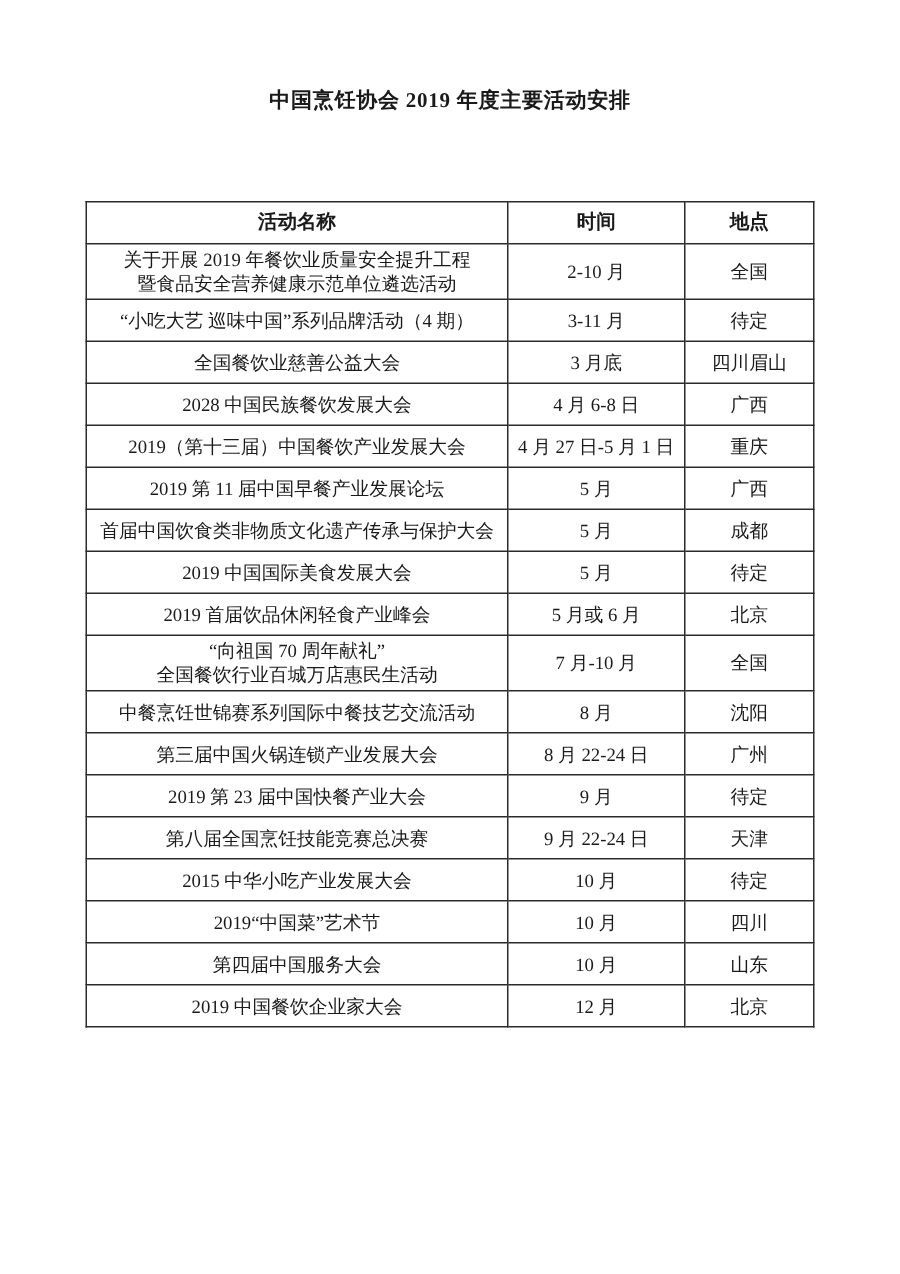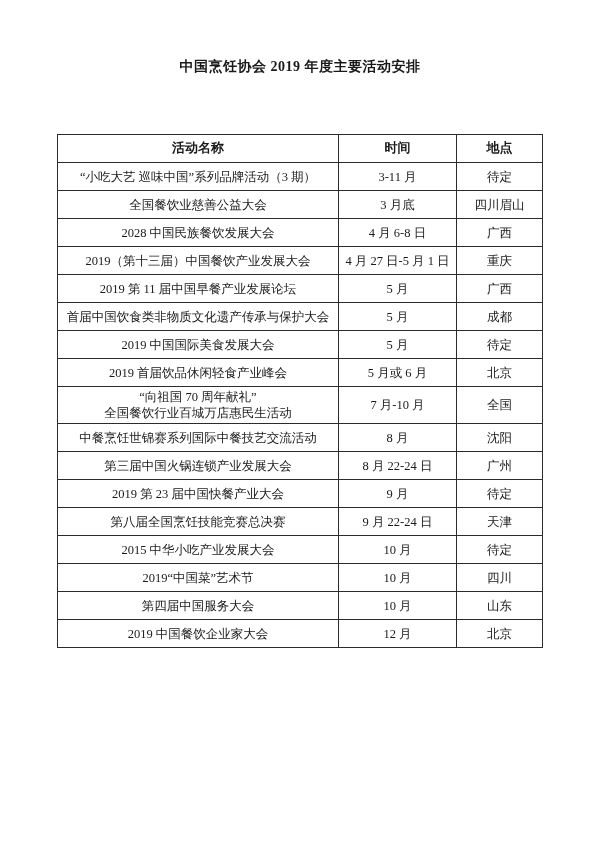--- a/index.html
+++ b/index.html
@@ -66,22 +66,28 @@
     <col class="c-place">
   </colgroup>
   <thead>
     <tr>
       <th>活动名称</th>
       <th>时间</th>
       <th>地点</th>
     </tr>
   </thead>
   <tbody>
+      <tr class="tall">
+        <td>关于开展 2019 年餐饮业质量安全提升工程
+暨食品安全营养健康示范单位遴选活动</td>
+        <td>2-10 月</td>
+        <td>全国</td>
+      </tr>
       <tr class="single">
-        <td>“小吃大艺 巡味中国”系列品牌活动（3 期）</td>
+        <td>“小吃大艺 巡味中国”系列品牌活动（4 期）</td>
         <td>3-11 月</td>
         <td>待定</td>
       </tr>
       <tr class="single">
         <td>全国餐饮业慈善公益大会</td>
         <td>3 月底</td>
         <td>四川眉山</td>
       </tr>
       <tr class="single">
         <td>2028 中国民族餐饮发展大会</td>

